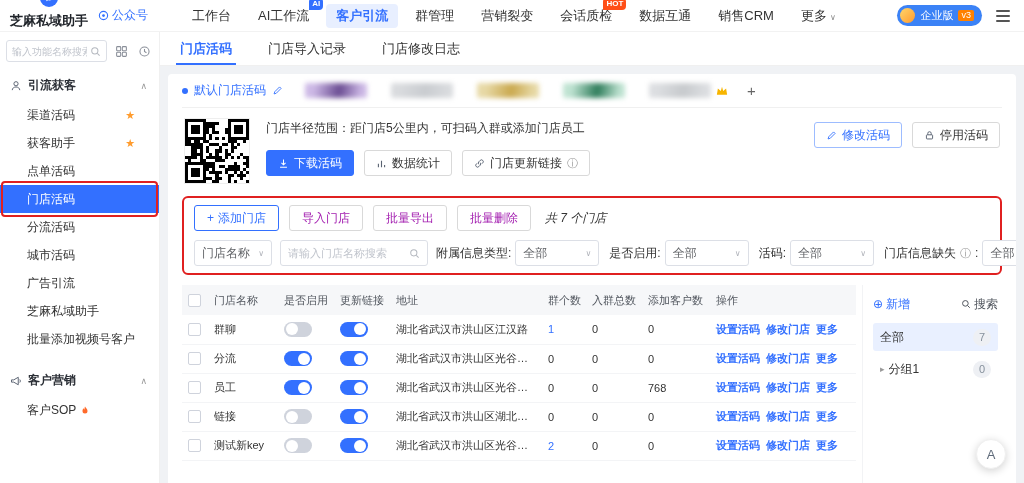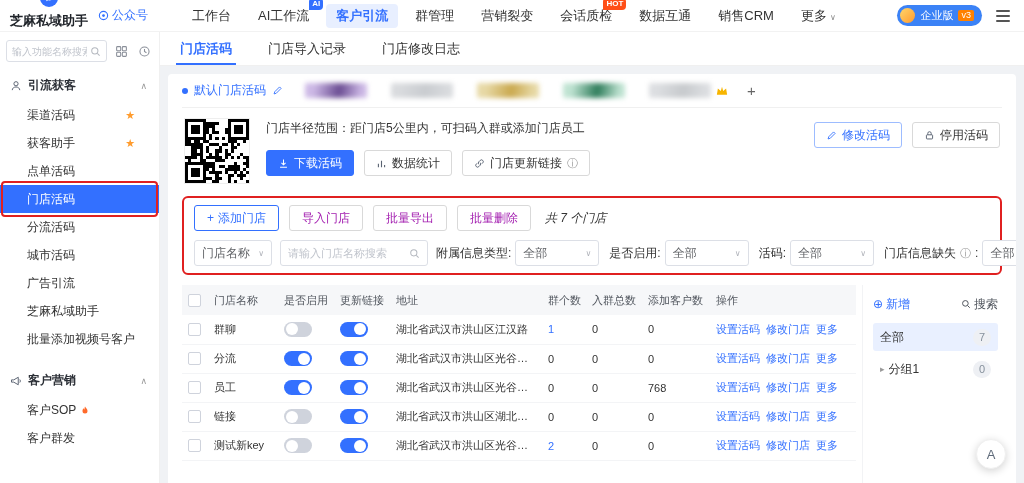--- a/index.html
+++ b/index.html
@@ -95,21 +95,21 @@
   .filter-groups{display:flex;align-items:center;gap:10px;}
   .fg{display:flex;align-items:center;gap:4px;white-space:nowrap;}
   .fg .select{width:84px;}
 
   
   .table-area{flex:1;display:flex;margin-top:10px;min-height:0;gap:6px;}
   .tbl{flex:1;min-width:0;}
   table{width:100%;border-collapse:collapse;table-layout:fixed;font-size:11px;}
   thead th{background:#f6f7f9;height:30px;font-weight:normal;color:#51565e;text-align:left;padding:0 6px;white-space:nowrap;overflow:hidden;}
   tbody td{height:29px;border-bottom:1px solid #f3f4f6;padding:0 6px;color:#333;white-space:nowrap;overflow:hidden;text-overflow:ellipsis;}
-  td.ops{overflow:visible;}
+  td.ops{overflow:visible;font-weight:bold;}
   .ops a{color:var(--primary);margin-right:6px;cursor:pointer;text-decoration:none;}
   .num-link{color:var(--primary);}
   .checkbox{width:13px;height:13px;border:1px solid #cfd3dc;border-radius:2px;display:inline-block;background:#fff;cursor:pointer;vertical-align:middle;}
   .toggle{width:28px;height:15px;border-radius:8px;background:#cfd3dc;position:relative;display:inline-block;cursor:pointer;vertical-align:middle;}
   .toggle::after{content:"";position:absolute;top:1.5px;left:2px;width:12px;height:12px;border-radius:50%;background:#fff;}
   .toggle.on{background:var(--primary);}
   .toggle.on::after{left:auto;right:2px;}
 
   .group-panel{width:140px;min-width:140px;border-left:1px solid #f2f3f5;padding:4px 4px 0 10px;display:flex;flex-direction:column;}
   .gp-head{display:flex;align-items:center;justify-content:space-between;font-size:12px;height:30px;}
@@ -289,24 +289,20 @@
       <span class="sb-caret">∧</span>
     </div>
     <div class="sb-items">
               <div class="sb-item">
     <span class="sb-label">客户SOP</span>
     <span class="flame">
       <svg width="10" height="11" viewBox="0 0 16 16">
                     <path d="M8 1.5c1 2.2 4 3.7 4 7.2a4 4 0 1 1-8 0c0-2 1-3.2 2-4.2.2 1 .8 1.7 1.5 2.1C7 4.8 7.5 3.2 8 1.5z" fill="#ff6a2b"></path>
                   </svg>
     </span>
-
-  </div>
-              <div class="sb-item">
-    <span class="sb-label">客户群发</span>
 
   </div>
             </div>
   </div>
         </div>
     </aside>
 
     <main class="main">
       <div class="main-tabs" id="main-tabs">
           <div class="main-tab active">门店活码</div>

